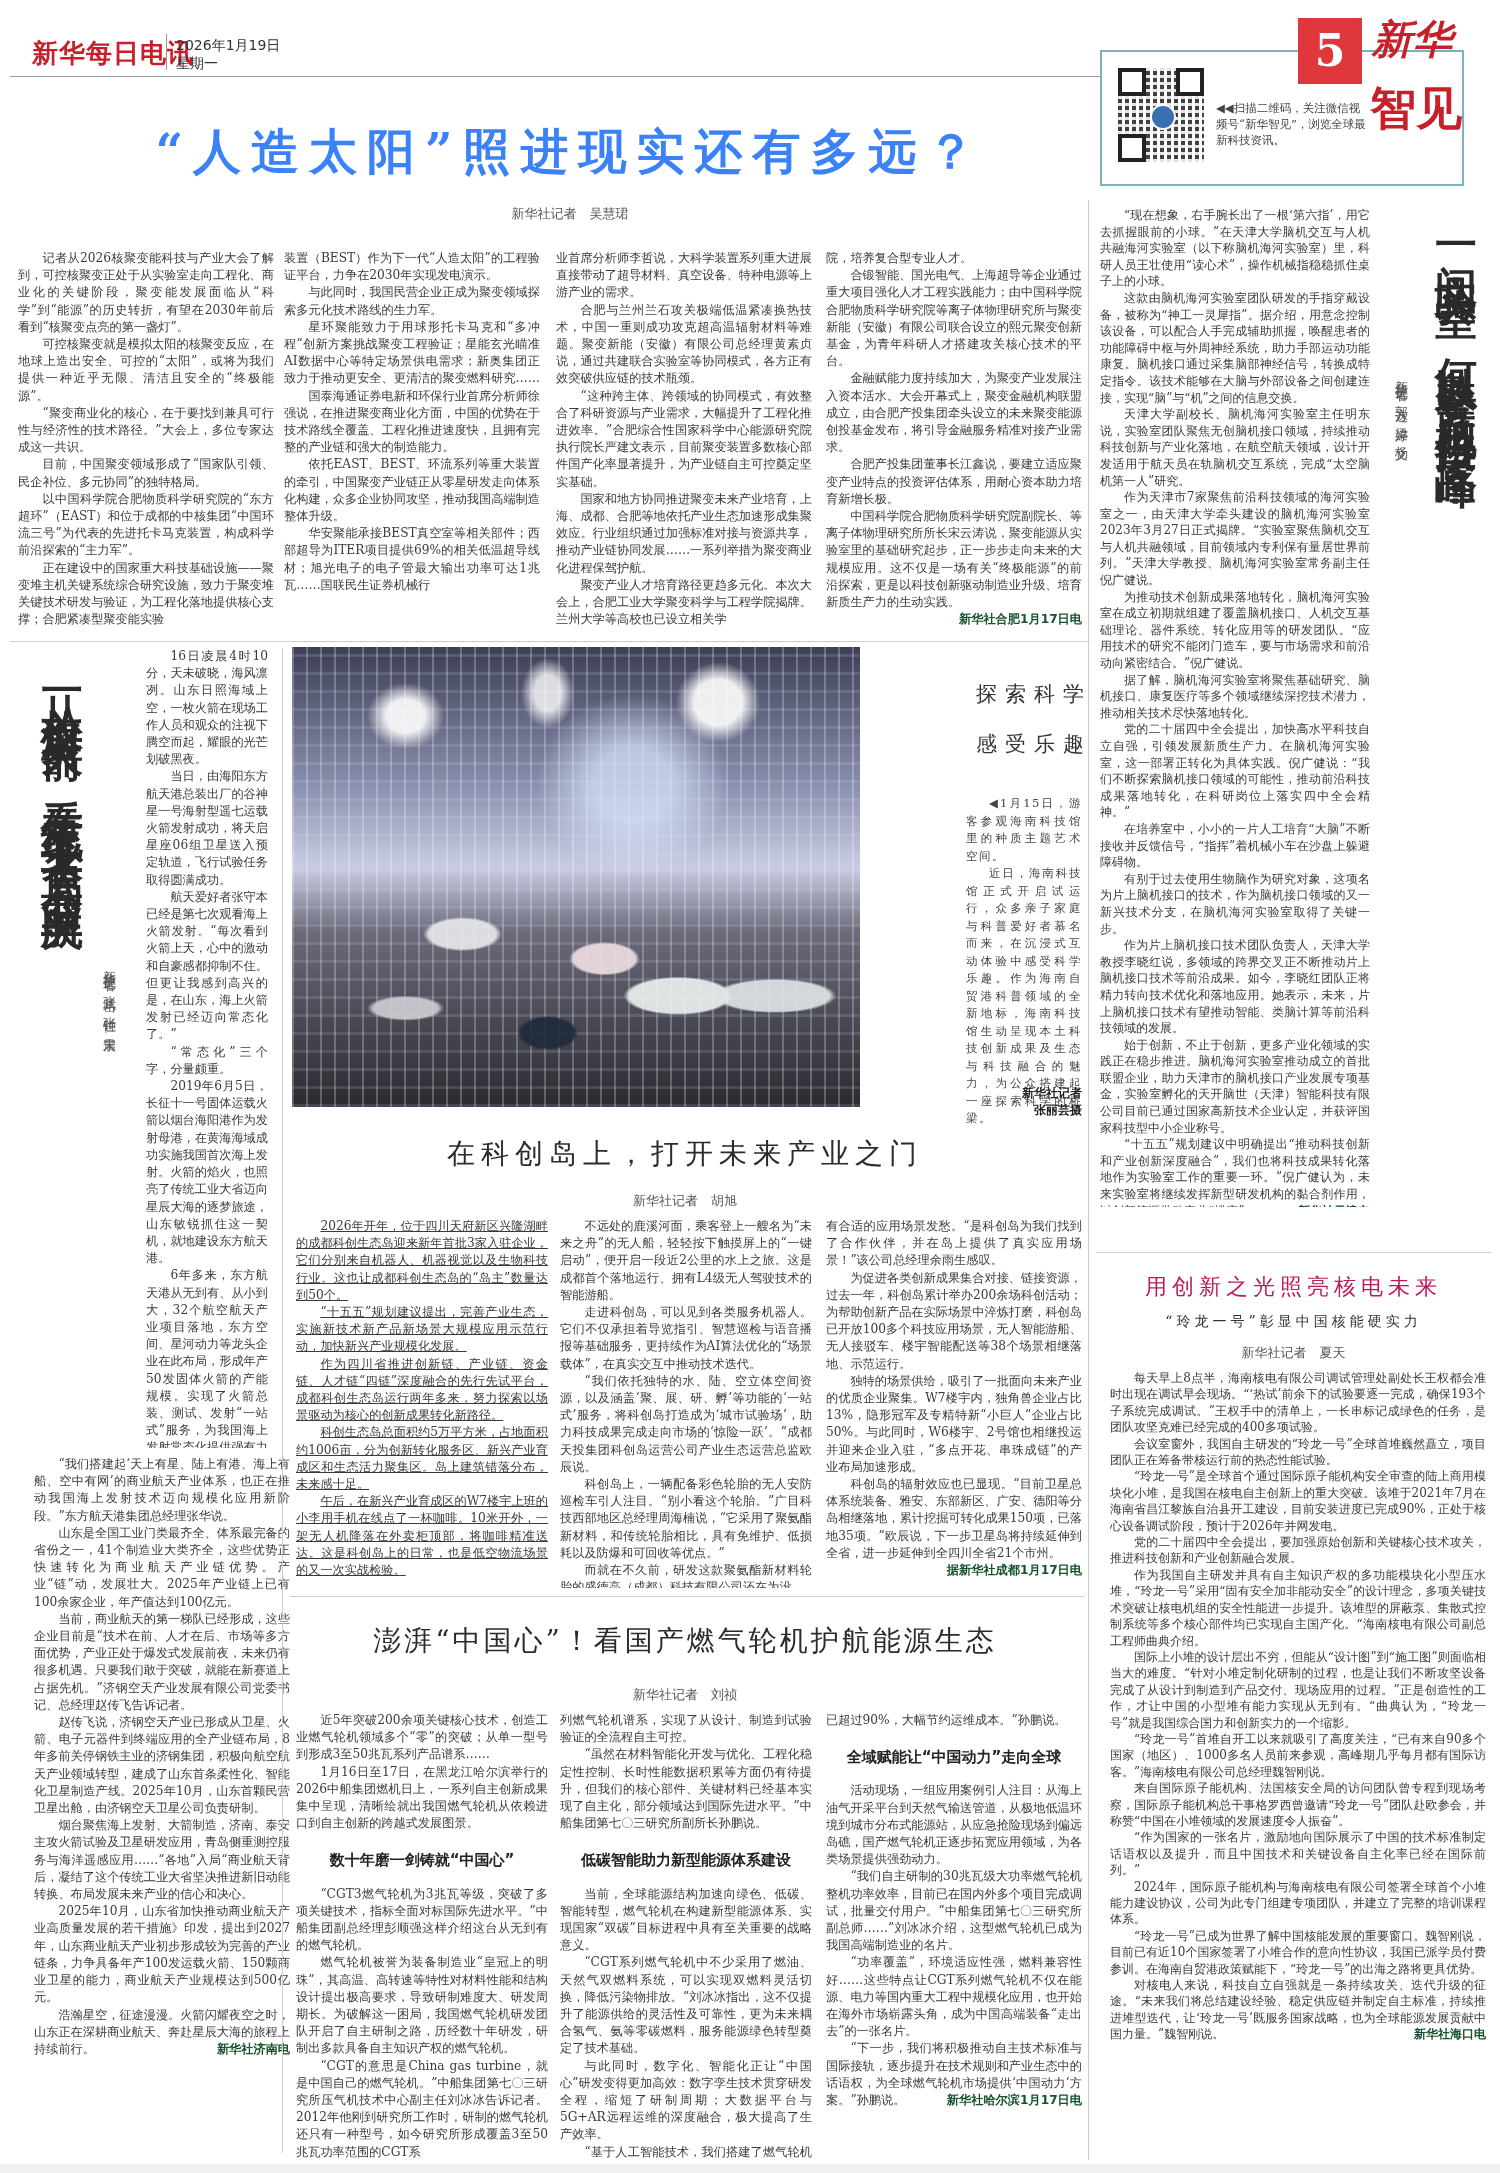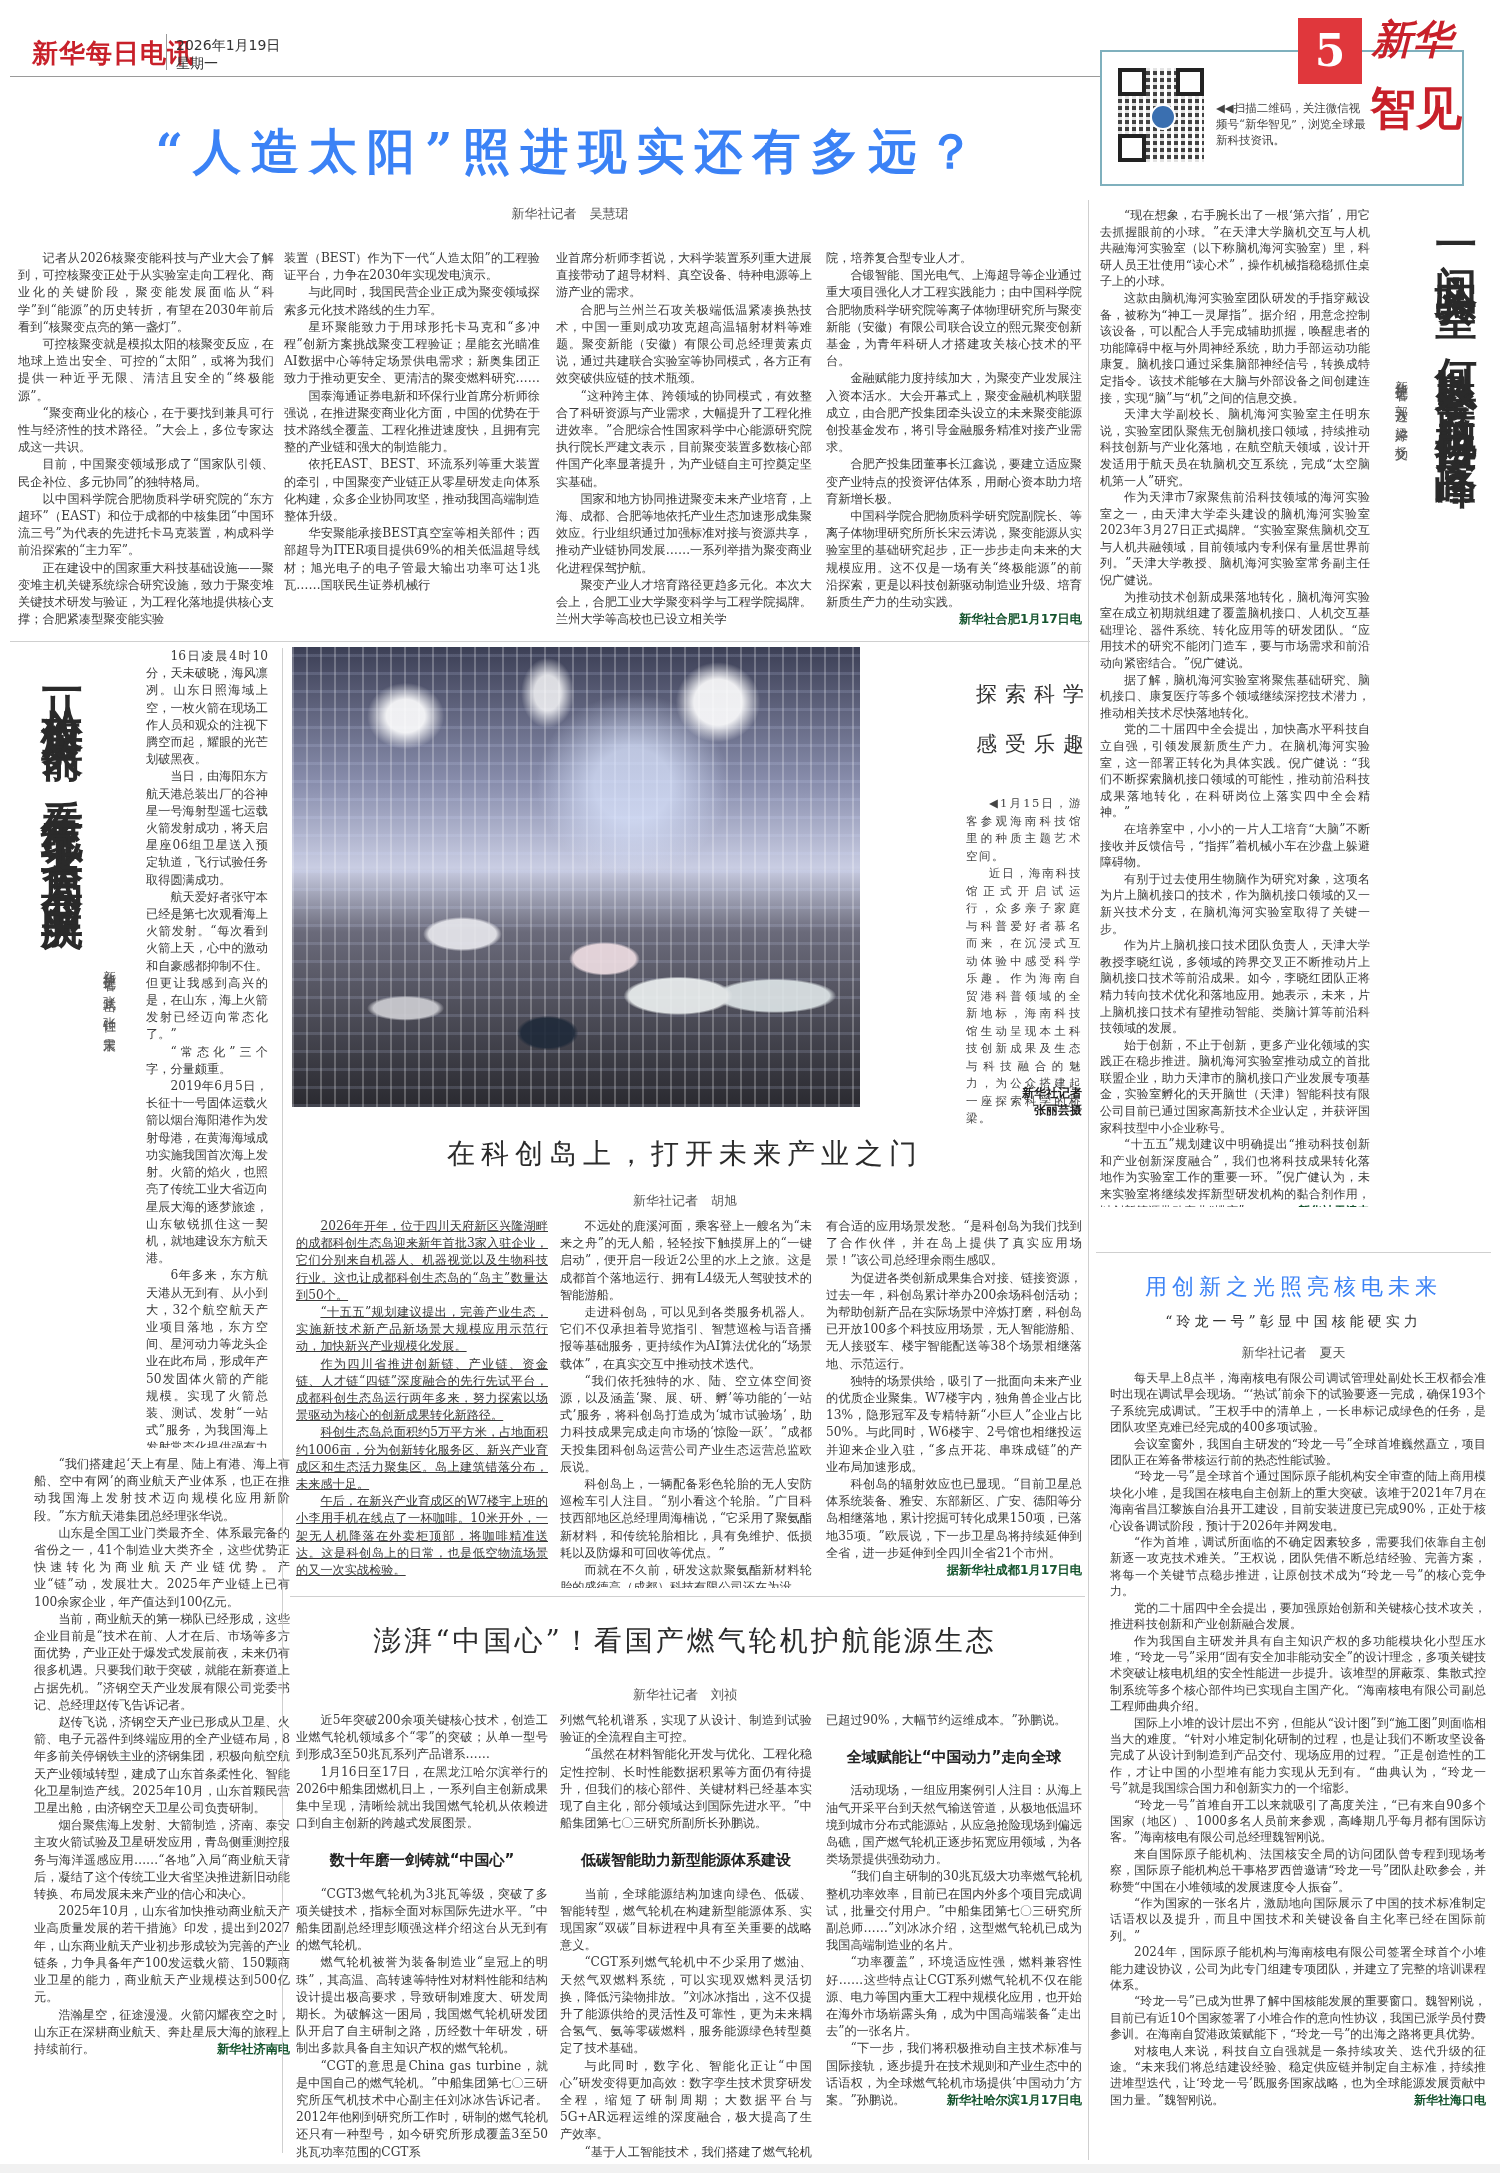--- a/index.html
+++ b/index.html
@@ -222,28 +222,27 @@
   <p>有别于过去使用生物脑作为研究对象，这项名为片上脑机接口的技术，作为脑机接口领域的又一新兴技术分支，在脑机海河实验室取得了关键一步。</p>
   <p>作为片上脑机接口技术团队负责人，天津大学教授李晓红说，多领域的跨界交叉正不断推动片上脑机接口技术等前沿成果。如今，李晓红团队正将精力转向技术优化和落地应用。她表示，未来，片上脑机接口技术有望推动智能、类脑计算等前沿科技领域的发展。</p>
   <p>始于创新，不止于创新，更多产业化领域的实践正在稳步推进。脑机海河实验室推动成立的首批联盟企业，助力天津市的脑机接口产业发展专项基金，实验室孵化的天开脑世（天津）智能科技有限公司目前已通过国家高新技术企业认定，并获评国家科技型中小企业称号。</p>
   <p>“十五五”规划建议中明确提出“推动科技创新和产业创新深度融合”，我们也将科技成果转化落地作为实验室工作的重要一环。”倪广健认为，未来实验室将继续发挥新型研发机构的黏合剂作用，以创新策源带动产业“蝶变”。<span class="dateline">新华社天津电</span></p>
 </div>
 <div class="abs vbyline" style="left:1392px;top:370px;height:260px;">新华社记者　郭方达　梁婷　杨文</div>
 <div class="abs vtitle" style="left:1428px;top:222px;height:940px;letter-spacing:10px;">一间实验室，何以攀登『脑机接口』高峰？</div>
 
 <div class="abs h-rule" style="left:1096px;top:1252px;width:395px;"></div>
 
-<div class="abs" style="left:1096px;top:1272px;width:395px;text-align:center;font-size:22px;letter-spacing:5px;color:#3b82f6;">用创新之光照亮核电未来</div>
+<div class="abs" style="left:1096px;top:1272px;width:395px;text-align:center;font-size:22px;letter-spacing:5px;color:#be185d;">用创新之光照亮核电未来</div>
 <div class="abs" style="left:1096px;top:1313px;width:395px;text-align:center;font-size:14px;letter-spacing:4px;color:#333;">“玲龙一号”彰显中国核能硬实力</div>
 <div class="abs byline" style="left:1096px;top:1344px;width:395px;">新华社记者　夏天</div>
 <div class="abs col" style="left:1110px;top:1370px;width:376px;height:790px;font-size:12px;line-height:16.4px;">
   <p>每天早上8点半，海南核电有限公司调试管理处副处长王权都会准时出现在调试早会现场。“‘热试’前余下的试验要逐一完成，确保193个子系统完成调试。”王权手中的清单上，一长串标记成绿色的任务，是团队攻坚克难已经完成的400多项试验。</p>
   <p>会议室窗外，我国自主研发的“玲龙一号”全球首堆巍然矗立，项目团队正在筹备带核运行前的热态性能试验。</p>
   <p>“玲龙一号”是全球首个通过国际原子能机构安全审查的陆上商用模块化小堆，是我国在核电自主创新上的重大突破。该堆于2021年7月在海南省昌江黎族自治县开工建设，目前安装进度已完成90%，正处于核心设备调试阶段，预计于2026年并网发电。</p>
-  <p>“作为首堆，调试所面临的不确定因素较多，需要我们依靠自主创新逐一攻克技术难关。”王权说，团队凭借不断总结经验、完善方案，将每一个关键节点稳步推进，让原创技术成为“玲龙一号”的核心竞争力。</p>
   <p>党的二十届四中全会提出，要加强原始创新和关键核心技术攻关，推进科技创新和产业创新融合发展。</p>
   <p>作为我国自主研发并具有自主知识产权的多功能模块化小型压水堆，“玲龙一号”采用“固有安全加非能动安全”的设计理念，多项关键技术突破让核电机组的安全性能进一步提升。该堆型的屏蔽泵、集散式控制系统等多个核心部件均已实现自主国产化。“海南核电有限公司副总工程师曲典介绍。</p>
   <p>国际上小堆的设计层出不穷，但能从“设计图”到“施工图”则面临相当大的难度。“针对小堆定制化研制的过程，也是让我们不断攻坚设备完成了从设计到制造到产品交付、现场应用的过程。”正是创造性的工作，才让中国的小型堆有能力实现从无到有。“曲典认为，“玲龙一号”就是我国综合国力和创新实力的一个缩影。</p>
   <p>“玲龙一号”首堆自开工以来就吸引了高度关注，“已有来自90多个国家（地区）、1000多名人员前来参观，高峰期几乎每月都有国际访客。”海南核电有限公司总经理魏智刚说。</p>
   <p>来自国际原子能机构、法国核安全局的访问团队曾专程到现场考察，国际原子能机构总干事格罗西曾邀请“玲龙一号”团队赴欧参会，并称赞“中国在小堆领域的发展速度令人振奋”。</p>
   <p>“作为国家的一张名片，激励地向国际展示了中国的技术标准制定话语权以及提升，而且中国技术和关键设备自主化率已经在国际前列。”</p>
   <p>2024年，国际原子能机构与海南核电有限公司签署全球首个小堆能力建设协议，公司为此专门组建专项团队，并建立了完整的培训课程体系。</p>
   <p>“玲龙一号”已成为世界了解中国核能发展的重要窗口。魏智刚说，目前已有近10个国家签署了小堆合作的意向性协议，我国已派学员付费参训。在海南自贸港政策赋能下，“玲龙一号”的出海之路将更具优势。</p>
   <p>对核电人来说，科技自立自强就是一条持续攻关、迭代升级的征途。“未来我们将总结建设经验、稳定供应链并制定自主标准，持续推进堆型迭代，让‘玲龙一号’既服务国家战略，也为全球能源发展贡献中国力量。”魏智刚说。<span class="dateline">新华社海口电</span></p>
 </div>

